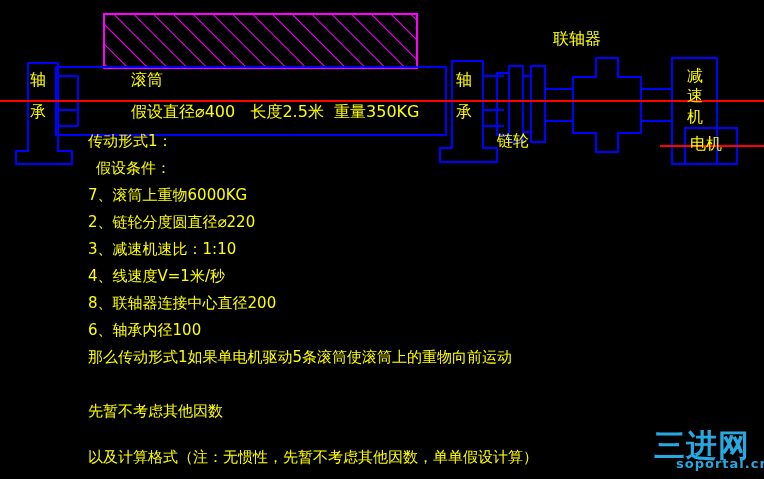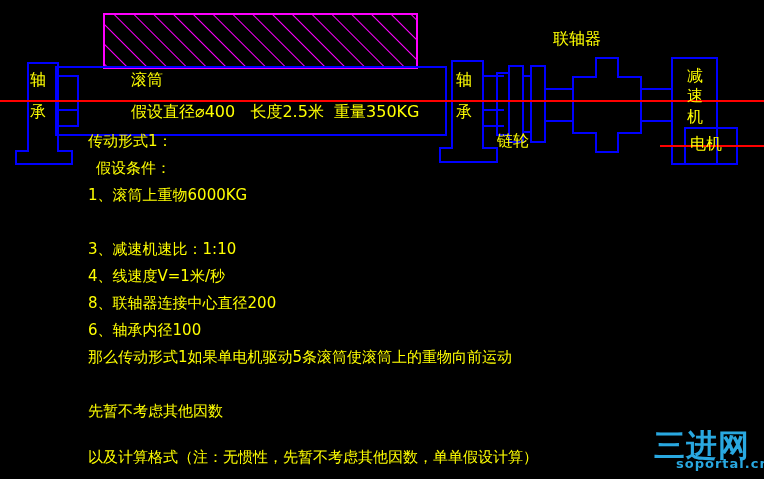--- a/index.html
+++ b/index.html
@@ -147,21 +147,22 @@
   <div class="vert" style="left:678px; top:66px; width:34px;">减
 速
 机</div>
 
   <div class="txt lbl-md" style="left:690px; top:136px;">电机</div>
 
   <div class="txt body-line" style="left:88px; top:134px;">传动形式1：</div>
 
   <div class="txt body-line" style="left:96px; top:161px;">假设条件：</div>
 
-  <div class="txt body-line" style="left:88px; top:188px;">1、滚筒上重物6000KG</div>
+  <div class="txt body-line" style="left:88px; top:188px;">7、滚筒上重物6000KG</div>
+  <div class="txt body-line" style="left:88px; top:215px;">2、链轮分度圆直径⌀220</div>
   <div class="txt body-line" style="left:88px; top:242px;">3、减速机速比：1:10</div>
   <div class="txt body-line" style="left:88px; top:269px;">4、线速度V=1米/秒</div>
   <div class="txt body-line" style="left:88px; top:296px;">8、联轴器连接中心直径200</div>
   <div class="txt body-line" style="left:88px; top:323px;">6、轴承内径100</div>
 
   <div class="txt body-line" style="left:88px; top:350px;text-align:right;">那么传动形式1如果单电机驱动5条滚筒使滚筒上的重物向前运动</div>
   <div class="txt body-line" style="left:88px; top:404px;">先暂不考虑其他因数</div>
   <div class="txt body-line" style="left:88px; top:450px;">以及计算格式（注：无惯性，先暂不考虑其他因数，单单假设计算）</div>
 
   <div class="wm wm-cn" style="left:654px; top:425px;">三进网</div>

